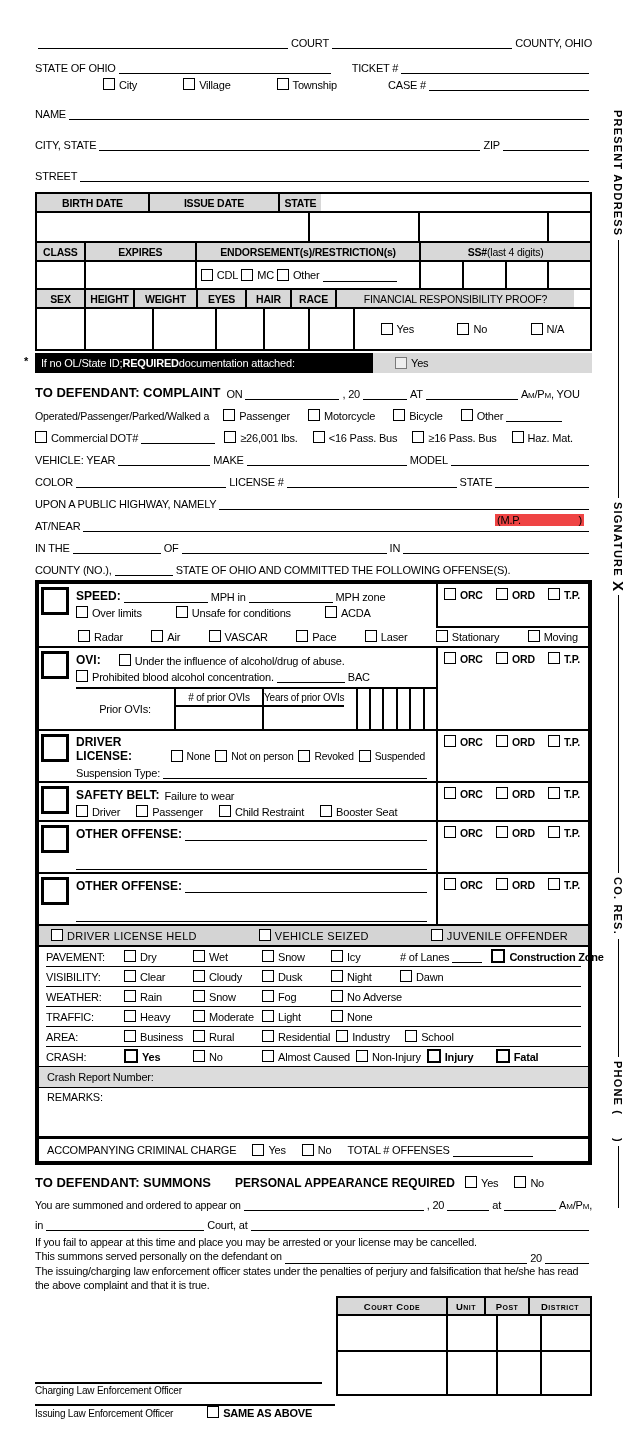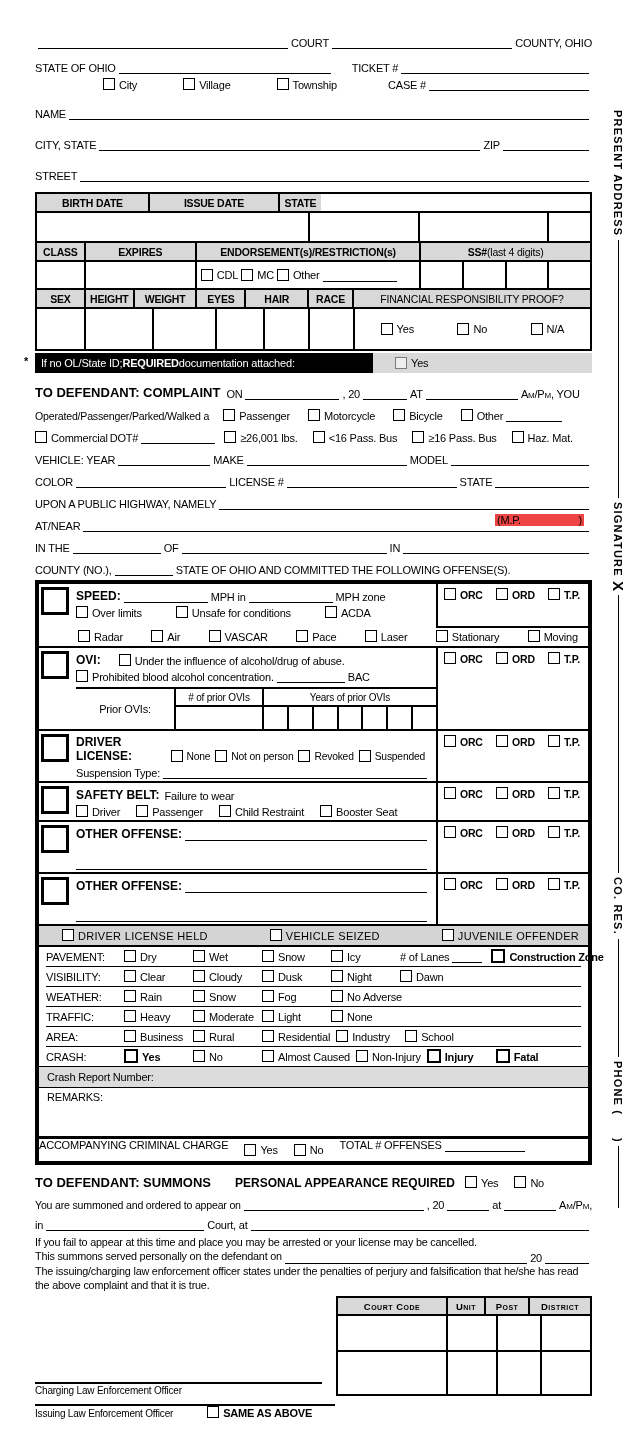--- a/index.html
+++ b/index.html
@@ -45,46 +45,46 @@
   .otitle{font-weight:bold;font-size:12px;letter-spacing:0}
   .oline{margin-top:3px;display:flex;align-items:flex-end}
   .speedtop{display:flex;align-items:stretch}
   .orc-speed{height:44px}
   .speedrow3{display:flex;align-items:center;padding:2px 10px 3px 39px;justify-content:space-between}
   
   .ptab{display:flex;border-top:2px solid #000;margin-top:4px;height:40px}
   .plabel{width:100px;display:flex;align-items:center;justify-content:center;border-right:2px solid #000;box-sizing:border-box}
   .pcol{width:88px;border-right:2px solid #000;display:flex;flex-direction:column;box-sizing:border-box}
   .ph{height:16px;border-bottom:2px solid #000;display:flex;align-items:center;justify-content:center;font-size:10px;flex:none}
-  .pyears{flex:1;display:flex;flex-direction:column}
+  .pyears{flex:1;display:flex;}
   .ycells{flex:1;display:flex}
   .ycells div{flex:1;border-left:2px solid #000}
   .ycells div:first-child{border-left:none}
   
   .g-muni .opt{margin-right:46px}
   .g-veh .opt{margin-right:18px}
   .g-wt .opt{margin-right:15px}
   .g-endt .opt{margin-right:3px}
   .g-frp{flex:1;justify-content:space-around;display:flex}
   .g-sp1 .opt{margin-right:34px}
   .g-tests{display:flex;flex:1;justify-content:space-between;padding-right:14px}
   .g-dl .opt{margin-right:5px;font-size:10.3px}
   .g-exp .opt{margin-right:20px}
   .g-belt .opt{margin-right:16px}
   .g-acc .opt{margin-right:16px}
-  .gbar{display:flex;align-items:center;background:#d4d4d4;border-top:2.5px solid #000;height:19px;padding-left:23px}
+  .gbar{display:flex;align-items:center;background:#d4d4d4;border-top:2.5px solid #000;height:19px;padding-left:12px}
   .gbar .opt{margin-right:62px;letter-spacing:0.3px}
   
   .conds{border-top:2.5px solid #000;padding:0 7px}
   .cond{display:flex;align-items:center;height:19px;border-bottom:1.5px solid #000}
   .cond .clabel{width:78px;flex:none}
   .cond .opt{margin-right:6px;min-width:63px}
   .crr{background:#dcdcdc;height:20px;display:flex;align-items:center;padding-left:8px}
   .rem{height:42px;padding:3px 8px;border-top:1.5px solid #000}
-  .acc{border-top:3.5px solid #000;height:22px;display:flex;}
+  .acc{border-top:3.5px solid #000;height:22px;display:flex;align-items:center;padding-left:8px}
   
   .sum{margin-top:10px}
   .sum .para{font-size:10.8px;line-height:1.32}
   .bottomflex{display:flex;margin-top:4px}
   .leftsig{flex:1;padding-right:14px;display:flex;flex-direction:column;justify-content:flex-end}
   .sigline{border-bottom:2px solid #000}
   .siglab{font-size:10px;padding-top:1px}
   .ctable{flex:none;width:252px;border:2.5px solid #000}
   .crow{display:flex;border-top:2px solid #000}
   .crow.first{border-top:none}
@@ -197,21 +197,21 @@
       <div class="tc" style="width:43px"></div>
       <div class="tc" style="width:43px"></div>
       <div class="tc" style="width:43px"></div>
       <div class="tc" style="width:43px"></div>
     </div>
     <div class="trow" style="height:17px">
       <div class="tc th" style="width:47px;justify-content:center">SEX</div>
       <div class="tc th" style="width:49px;justify-content:center">HEIGHT</div>
       <div class="tc th" style="width:63px;justify-content:center">WEIGHT</div>
       <div class="tc th" style="width:49px;justify-content:center">EYES</div>
-      <div class="tc th" style="width:63px;justify-content:center">HAIR</div>
+      <div class="tc th" style="width:45px;justify-content:center">HAIR</div>
       <div class="tc th" style="width:45px;justify-content:center">RACE</div>
       <div class="tc thn" style="width:239px;justify-content:center;padding:1px 2px">FINANCIAL RESPONSIBILITY PROOF?</div>
     </div>
     <div class="trow" style="height:40px">
       <div class="tc" style="width:47px"></div>
       <div class="tc" style="width:69px"></div>
       <div class="tc" style="width:63px"></div>
       <div class="tc" style="width:49px"></div>
       <div class="tc" style="width:45px"></div>
       <div class="tc" style="width:45px"></div>

